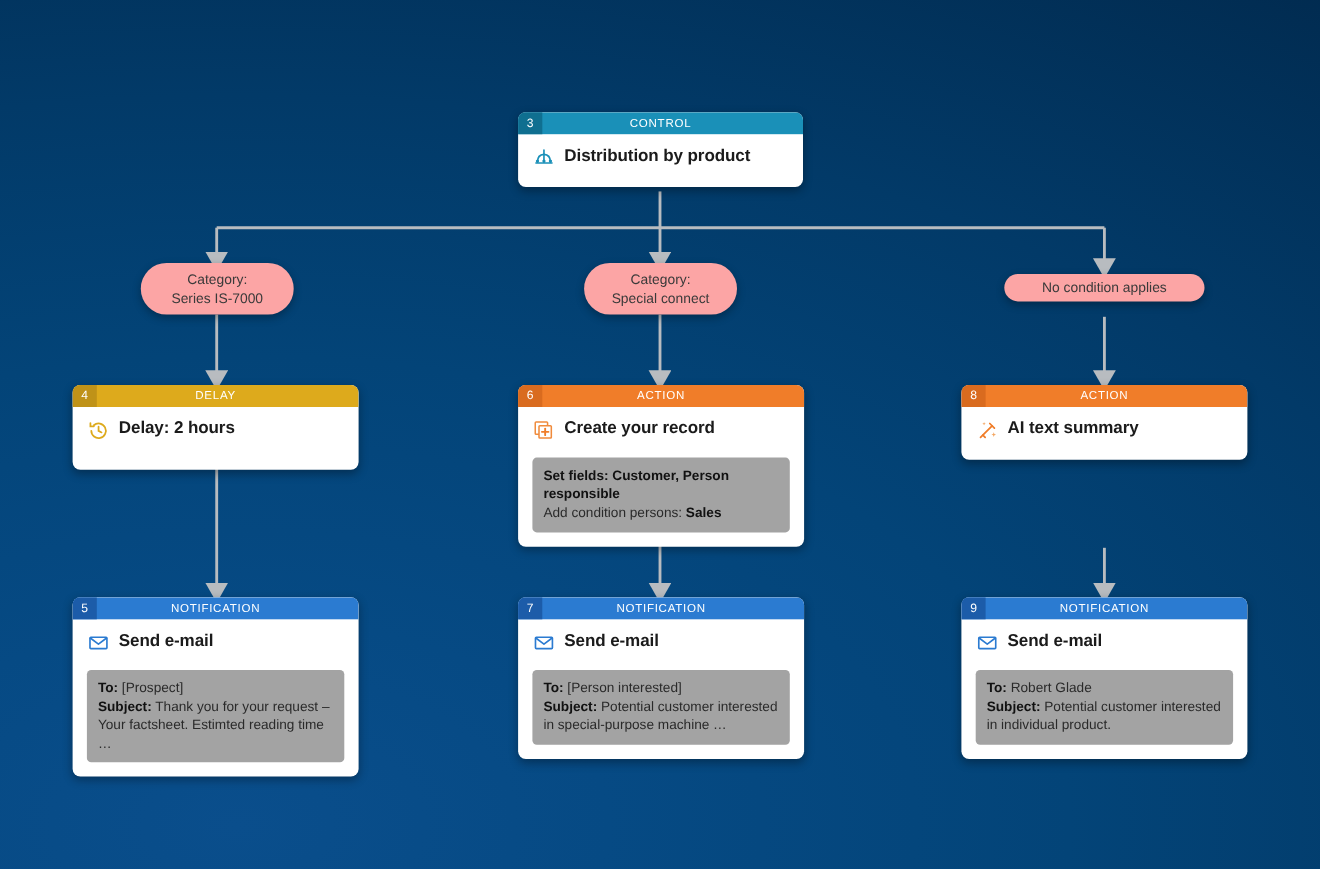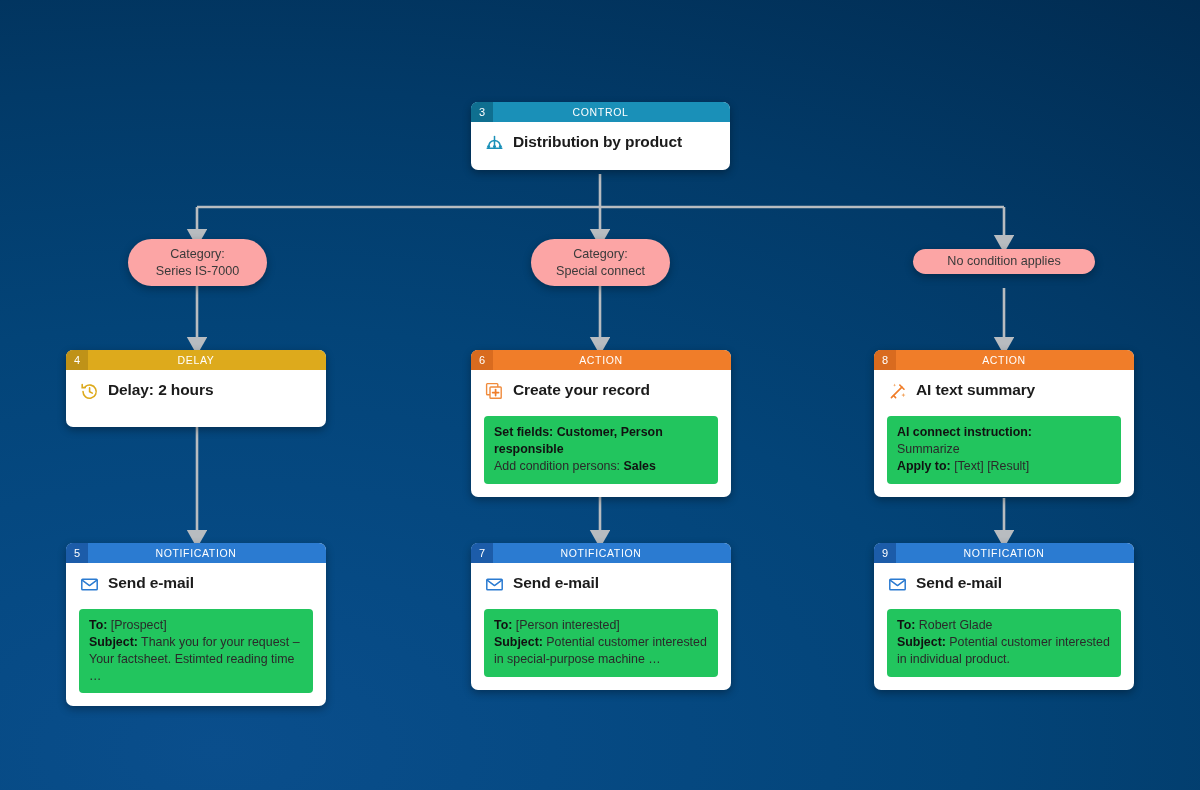--- a/index.html
+++ b/index.html
@@ -90,21 +90,21 @@
     height: 20px;
     flex: 0 0 20px;
     display: flex;
     align-items: center;
     justify-content: center;
   }
   .node-icon svg { display: block; }
 
   .detail-box {
     margin-top: 11px;
-    background: #22c55e;
+    background: #a3a3a3;
     border-radius: 4px;
     padding: 8px 10px 9px 10px;
     font-size: 12.4px;
     line-height: 1.36;
     color: #2a2a2a;
   }
   .detail-box b { font-weight: bold; color: #111; }
   .detail-line { white-space: normal; }
 
   
@@ -279,31 +279,20 @@
               <path d="M5.5,13.5 L7.6,15.6"></path>
             </g>
             <g fill="#f3a763">
               <path d="M15.4,11.0 l0.6,1.5 l1.5,0.6 l-1.5,0.6 l-0.6,1.5 l-0.6,-1.5 l-1.5,-0.6 l1.5,-0.6 z"></path>
               <path d="M6.6,1.6 l0.45,1.1 l1.1,0.45 l-1.1,0.45 l-0.45,1.1 l-0.45,-1.1 l-1.1,-0.45 l1.1,-0.45 z"></path>
             </g>
           </svg>
         </span>
         <span class="node-title">AI text summary</span>
       </div>
-      <div class="detail-box">
-        <div class="detail-line">
-          <b>AI connect instruction:</b>
-        </div>
-        <div class="detail-line">
-          <span>Summarize</span>
-        </div>
-        <div class="detail-line">
-          <b>Apply to:</b><span> [Text] [Result]</span>
-        </div>
-      </div>
     </div>
   </div>
 
   <div class="node t-notify" style="left:66px; top:543px; width:260px;">
     <div class="node-head">
       <div class="node-num">5</div>
       <div class="node-type">NOTIFICATION</div>
     </div>
     <div class="node-body">
       <div class="node-title-row">

